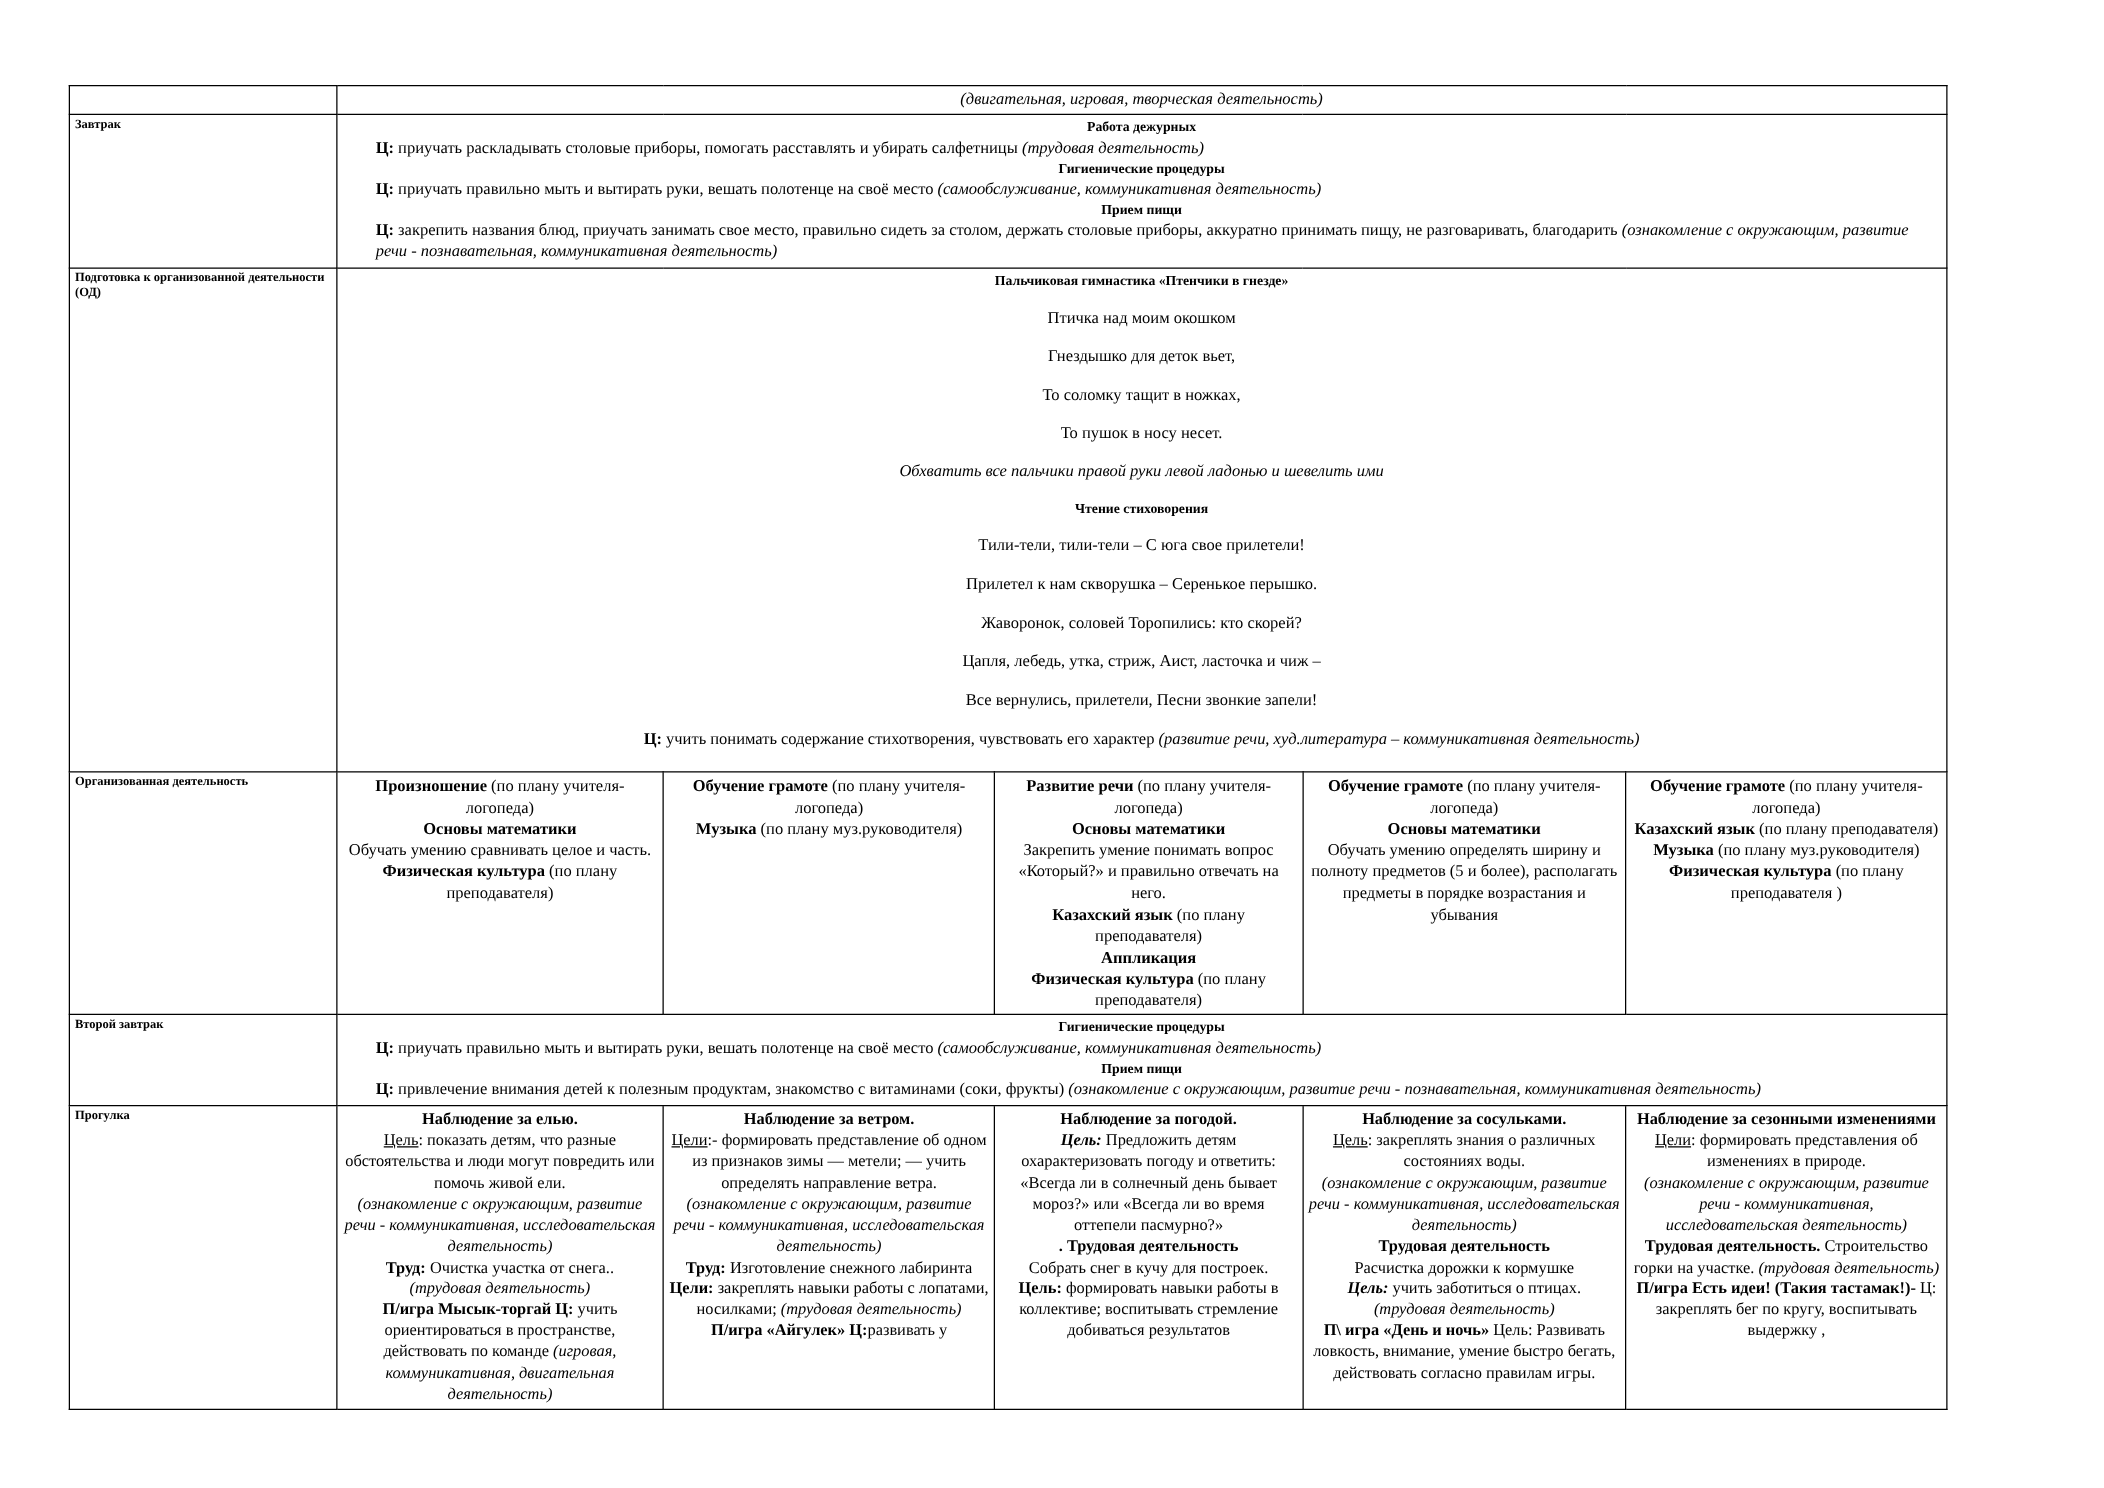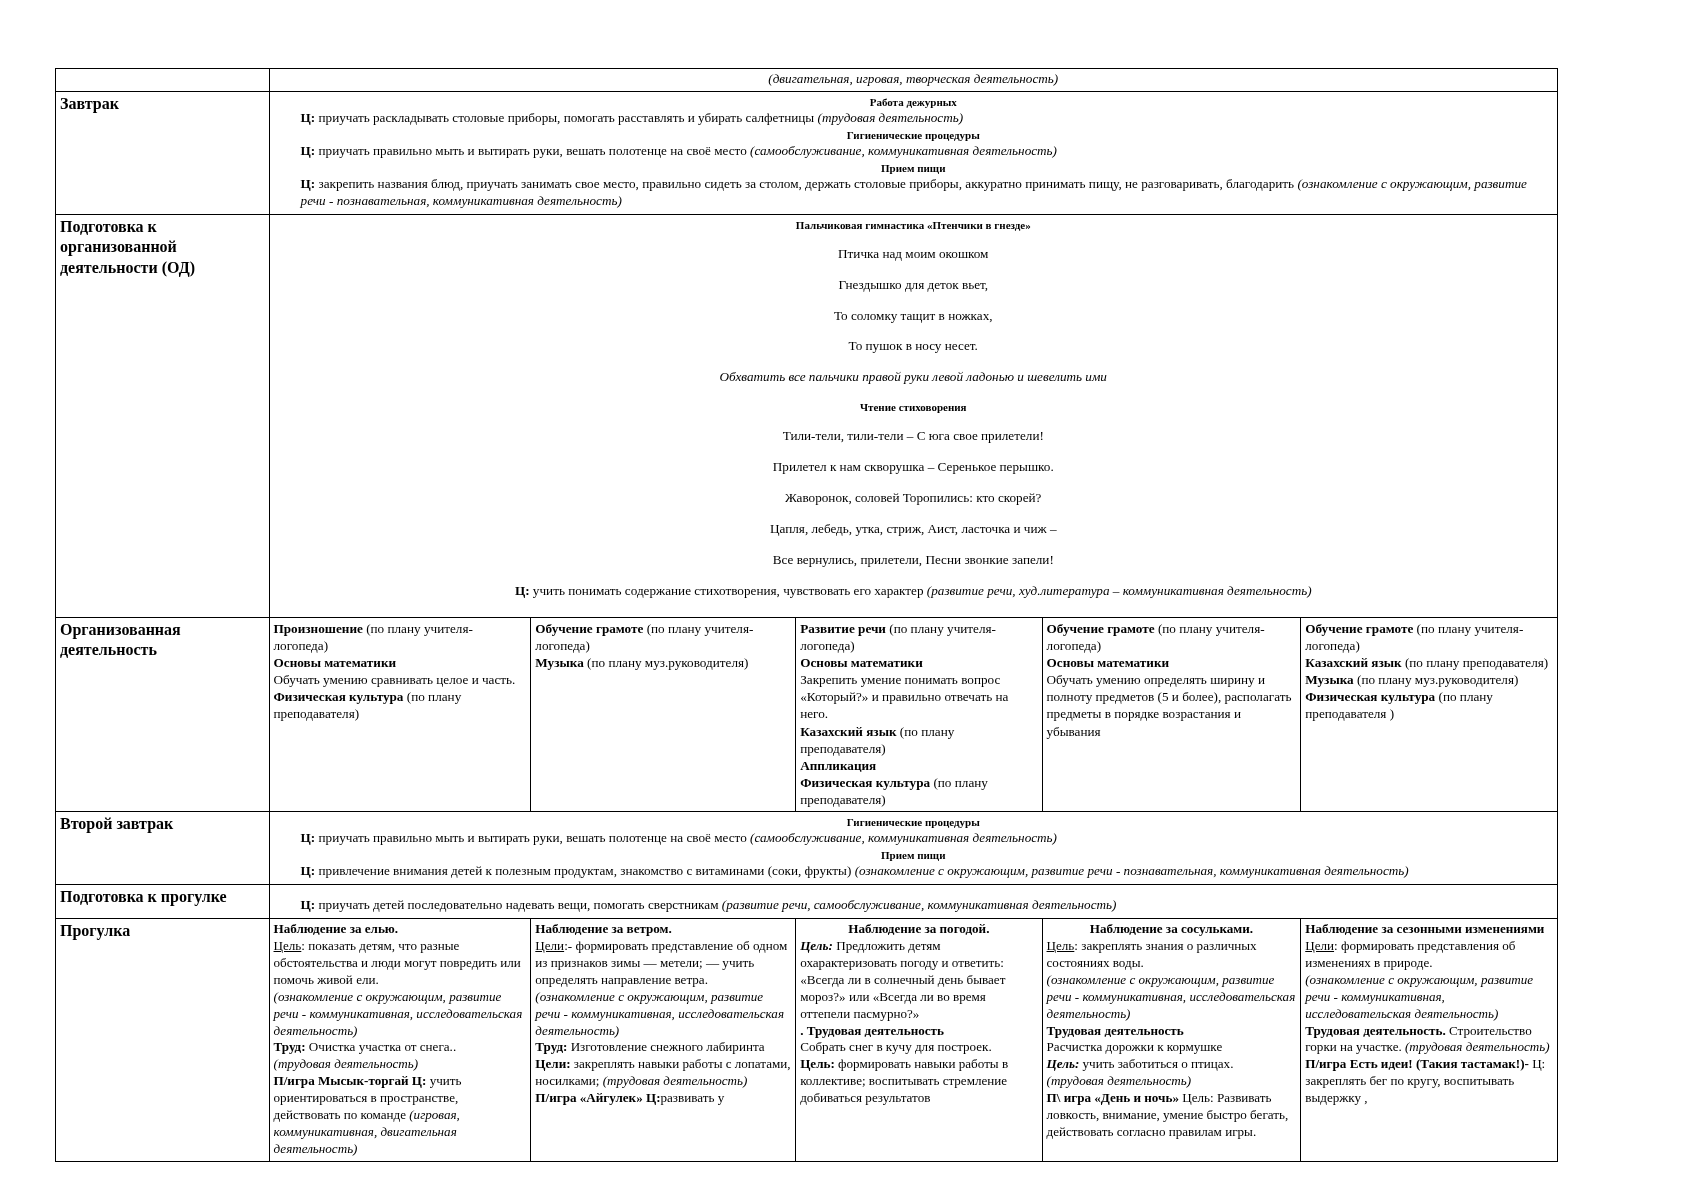--- a/index.html
+++ b/index.html
@@ -36,21 +36,21 @@
   
   col.c-label { width: 208px; }
   col.c-1 { width: 255px; }
   col.c-2 { width: 258px; }
   col.c-3 { width: 240px; }
   col.c-4 { width: 252px; }
   col.c-5 { width: 250px; }
 
   .label-cell {
     font-weight: bold;
-    font-size: 16px;
+    font-size: 10px;
     padding-top: 6px;
     padding-left: 7px;
   }
   .label-mid { vertical-align: middle; }
 
   .ctr { text-align: center; }
   .bold { font-weight: bold; }
   .ital { font-style: italic; }
   .und { text-decoration: underline; }
   .bi { font-weight: bold; font-style: italic; }
@@ -85,21 +85,21 @@
   .od-cell {
     font-size: 13.2px;
     line-height: 1.3;
     padding: 3px 5px 4px 6px;
   }
   .walk-cell {
     font-size: 13.1px;
     line-height: 1.29;
     padding: 3px 5px 4px 6px;
   }
-  .tight { margin: 0; }
+  .tight { margin: 0; text-align: center; }
   .spacer-top { padding-top: 10px; }
   .vmid { vertical-align: middle; }
   .walk-title { font-weight: bold; }
 </style>
 </head>
 <body>
 
 <div class="page">
   <table class="plan">
     <colgroup>
@@ -185,26 +185,20 @@
       <tr>
         <td class="label-cell label-mid">Второй завтрак</td>
         <td colspan="5">
           <div class="blk-title">Гигиенические процедуры</div>
           <p class="para"><span class="bold">Ц:</span><span> приучать правильно мыть и вытирать руки, вешать полотенце на своё место </span><span class="ital">(самообслуживание, коммуникативная деятельность)</span></p>
           <div class="blk-title">Прием пищи</div>
           <p class="para"><span class="bold">Ц:</span><span> привлечение внимания детей к полезным продуктам, знакомство с витаминами (соки, фрукты) </span><span class="ital">(ознакомление с окружающим, развитие речи - познавательная, коммуникативная деятельность)</span></p>
         </td>
       </tr>
 
-      <tr>
-        <td class="label-cell">Подготовка к прогулке</td>
-        <td colspan="5" class="vmid">
-          <p class="para spacer-top"><span class="bold">Ц:</span><span> приучать детей  последовательно надевать вещи, помогать сверстникам </span><span class="ital">(развитие речи, самообслуживание, коммуникативная деятельность)</span></p>
-        </td>
-      </tr>
 
       <tr>
         <td class="label-cell">Прогулка</td>
 
         <td class="walk-cell">
           <p class="tight walk-title">Наблюдение за елью.</p>
           <p class="tight"><span class="und">Цель</span><span>: показать детям, что разные обстоятельства и люди могут повредить или помочь живой ели.</span></p>
           <p class="tight ital"> (ознакомление с окружающим, развитие речи - коммуникативная, исследовательская деятельность)</p>
           <p class="tight"><span class="bold">Труд:</span><span> Очистка участка от снега..</span></p>
           <p class="tight ital">(трудовая деятельность)</p>

